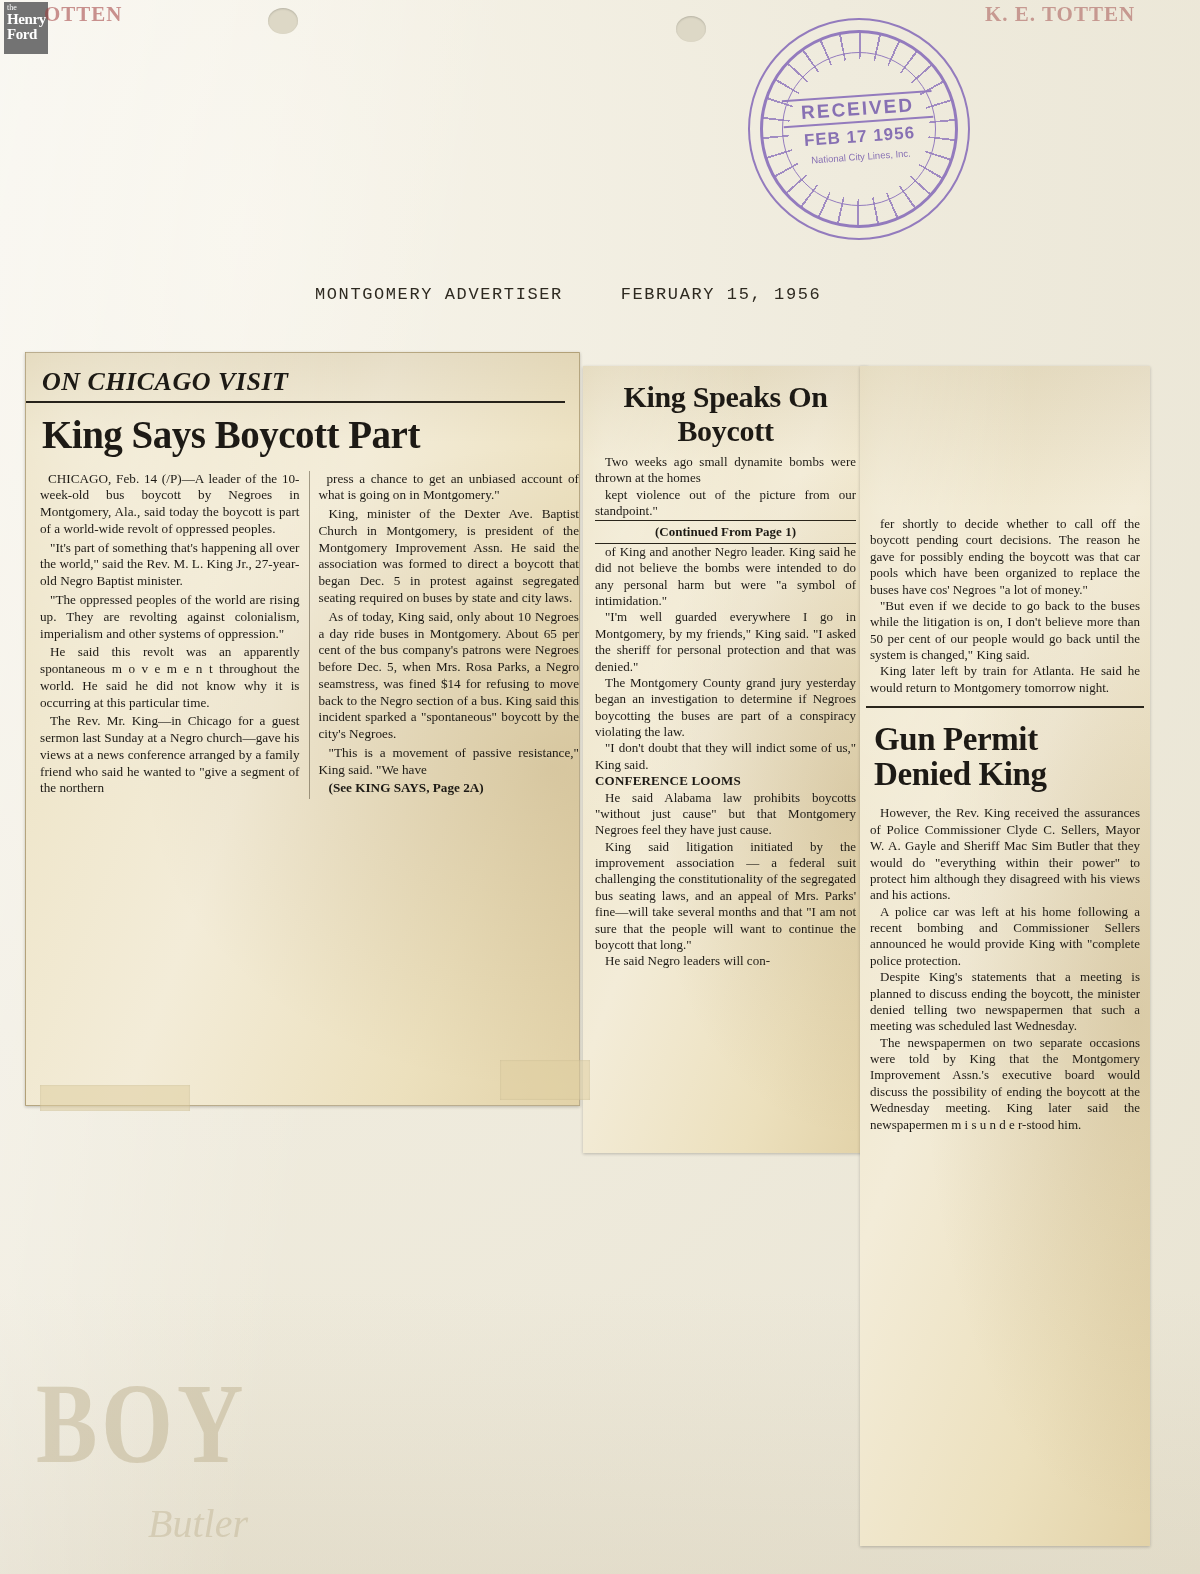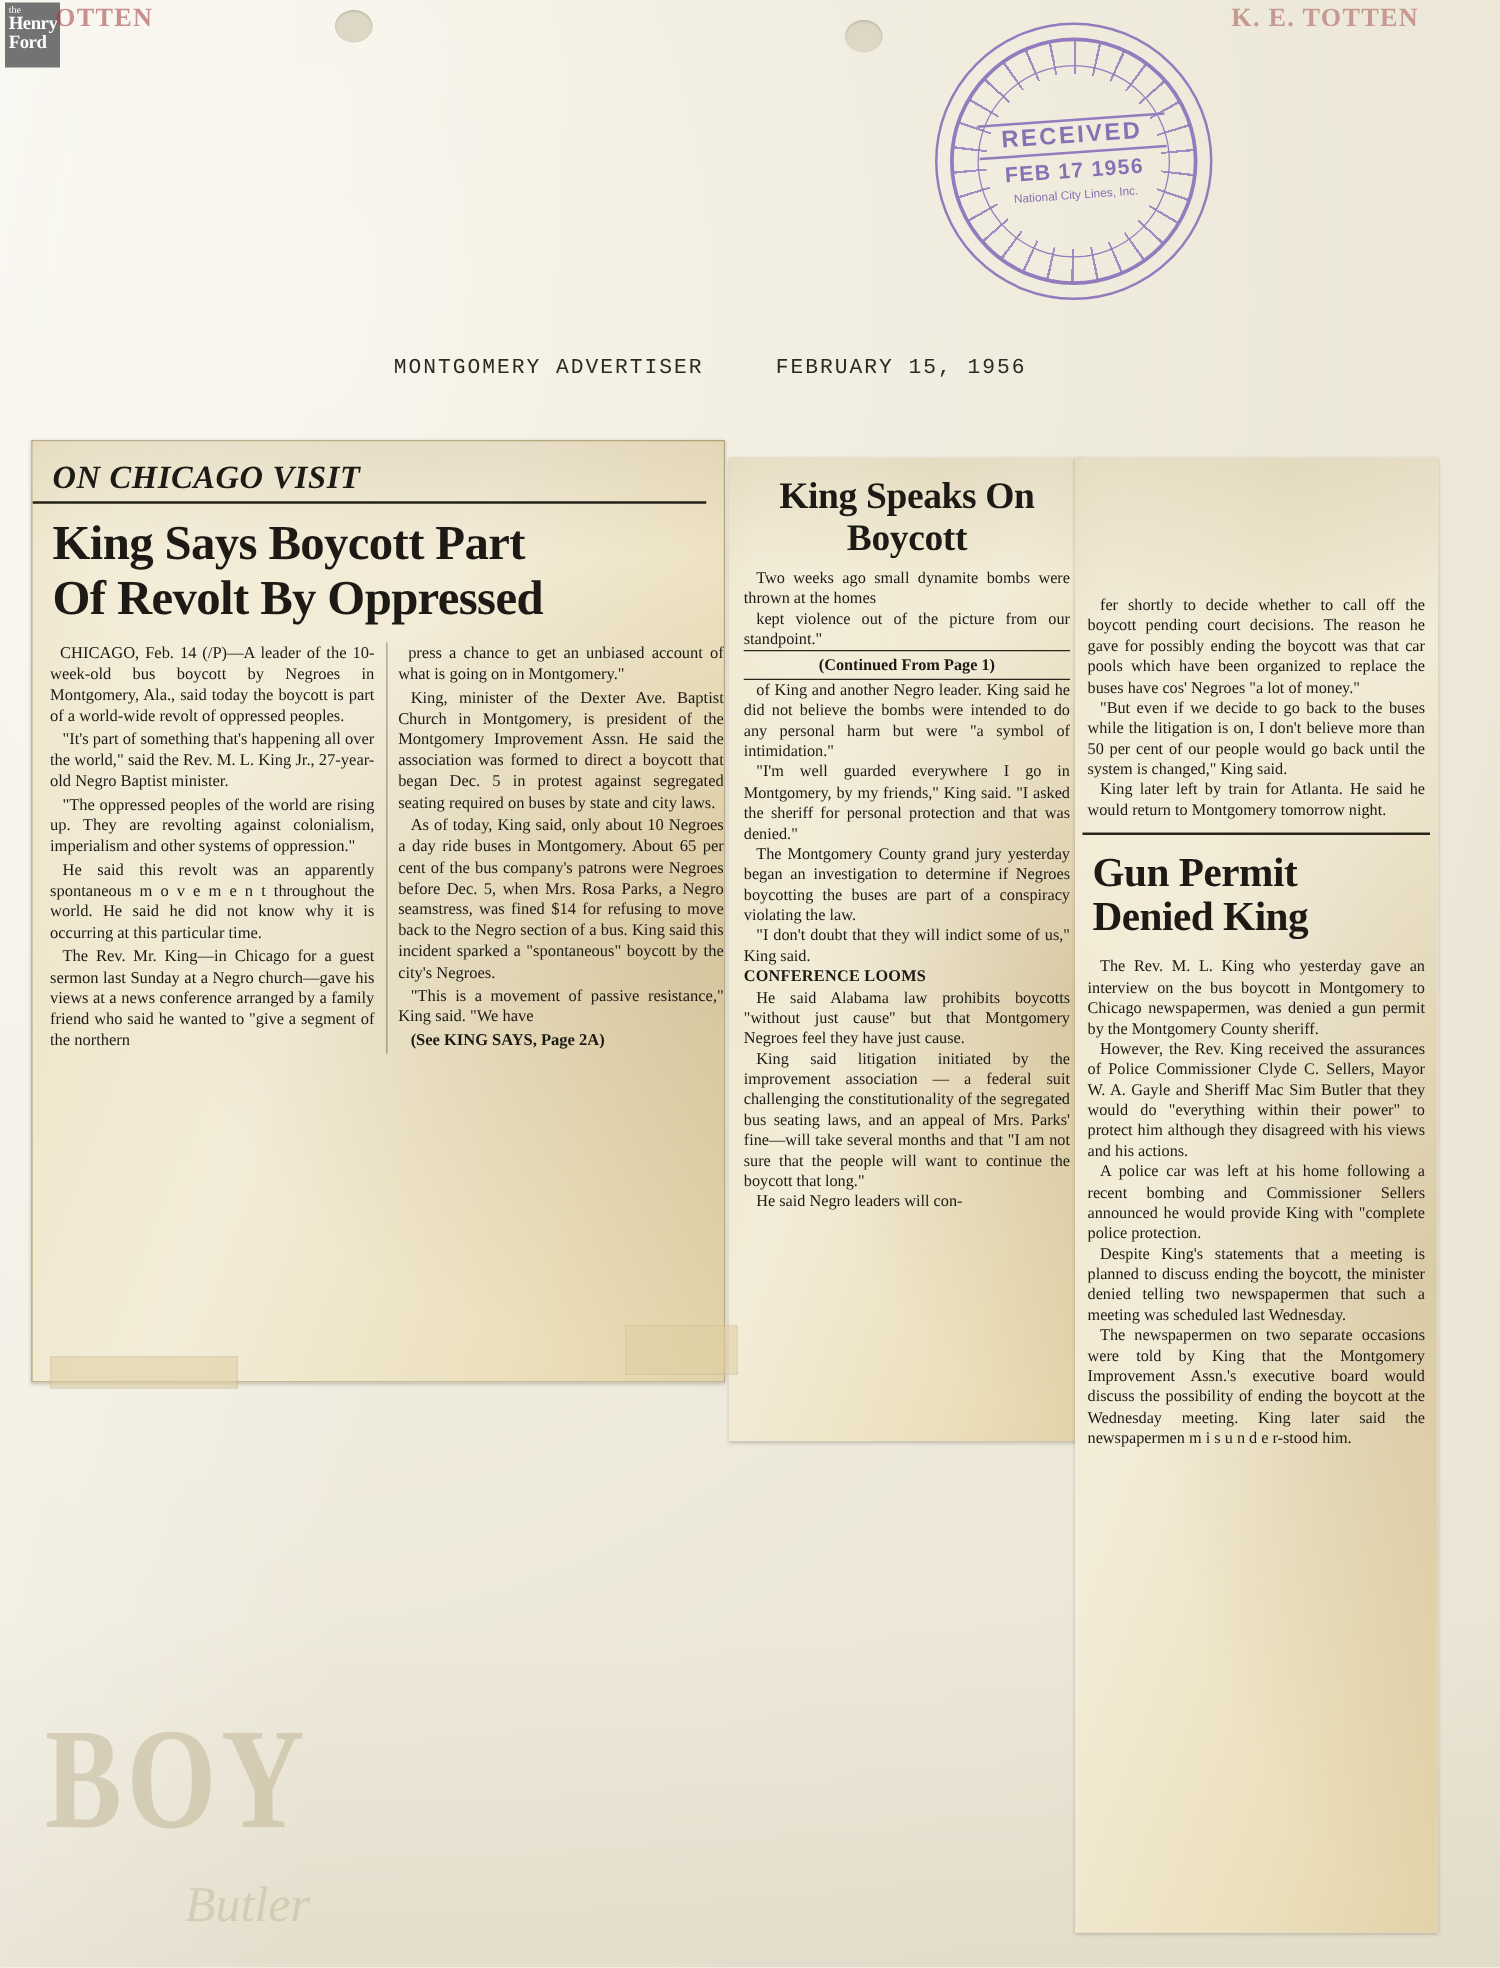--- a/index.html
+++ b/index.html
@@ -306,21 +306,20 @@
 <div class="masthead">
   <span>MONTGOMERY ADVERTISER</span>
   <span class="date-part">FEBRUARY 15, 1956</span>
 </div>
 
 <div class="clip" id="clip-left">
   <div class="inner-pad">
     <div class="kicker">ON CHICAGO VISIT</div>
     <div class="headline">
       <div>King Says Boycott Part</div>
-      <div>Of Revolt By Oppressed</div>
     </div>
     <div class="cols">
       <div class="col left-col">
         <p class="first">CHICAGO, Feb. 14 (/P)—A leader of the 10-week-old bus boycott by Negroes in Montgomery, Ala., said today the boycott is part of a world-wide revolt of oppressed peoples.</p>
         <p>"It's part of something that's happening all over the world," said the Rev. M. L. King Jr., 27-year-old Negro Baptist minister.</p>
         <p>"The oppressed peoples of the world are rising up. They are revolting against colonialism, imperialism and other systems of oppression."</p>
         <p>He said this revolt was an apparently spontaneous m o v e m e n t throughout the world. He said he did not know why it is occurring at this particular time.</p>
         <p>The Rev. Mr. King—in Chicago for a guest sermon last Sunday at a Negro church—gave his views at a news conference arranged by a family friend who said he wanted to "give a segment of the northern</p>
       </div>
       <div class="col right-col">
@@ -350,31 +349,30 @@
         <p>He said Alabama law prohibits boycotts "without just cause" but that Montgomery Negroes feel they have just cause.</p>
         <p>King said litigation initiated by the improvement association — a federal suit challenging the constitutionality of the segregated bus seating laws, and an appeal of Mrs. Parks' fine—will take several months and that "I am not sure that the people will want to continue the boycott that long."</p>
         <p>He said Negro leaders will con-</p>
       </div>
     </div>
   </div>
 </div>
 
 <div class="clip" id="clip-right">
   <div class="inner-pad">
-    <div class="rightcol" style="padding-top:110px;">
+    <div class="rightcol" style="padding-top:110px;margin-top:40px;">
       <p>fer shortly to decide whether to call off the boycott pending court decisions. The reason he gave for possibly ending the boycott was that car pools which have been organized to replace the buses have cos' Negroes "a lot of money."</p>
       <p>"But even if we decide to go back to the buses while the litigation is on, I don't believe more than 50 per cent of our people would go back until the system is changed," King said.</p>
       <p>King later left by train for Atlanta. He said he would return to Montgomery tomorrow night.</p>
     </div>
     <div class="gunhead">
       <div>Gun Permit</div>
       <div>Denied King</div>
     </div>
     <div class="rightcol" style="padding-top:6px;">
-      <p>The Rev. M. L. King who yesterday gave an interview on the bus boycott in Montgomery to Chicago newspapermen, was denied a gun permit by the Montgomery County sheriff.</p>
       <p>However, the Rev. King received the assurances of Police Commissioner Clyde C. Sellers, Mayor W. A. Gayle and Sheriff Mac Sim Butler that they would do "everything within their power" to protect him although they disagreed with his views and his actions.</p>
       <p>A police car was left at his home following a recent bombing and Commissioner Sellers announced he would provide King with "complete police protection.</p>
       <p>Despite King's statements that a meeting is planned to discuss ending the boycott, the minister denied telling two newspapermen that such a meeting was scheduled last Wednesday.</p>
       <p>The newspapermen on two separate occasions were told by King that the Montgomery Improvement Assn.'s executive board would discuss the possibility of ending the boycott at the Wednesday meeting. King later said the newspapermen m i s u n d e r-stood him.</p>
     </div>
   </div>
 </div>
 
 <div class="tape t1"></div>
 <div class="tape t2"></div>

